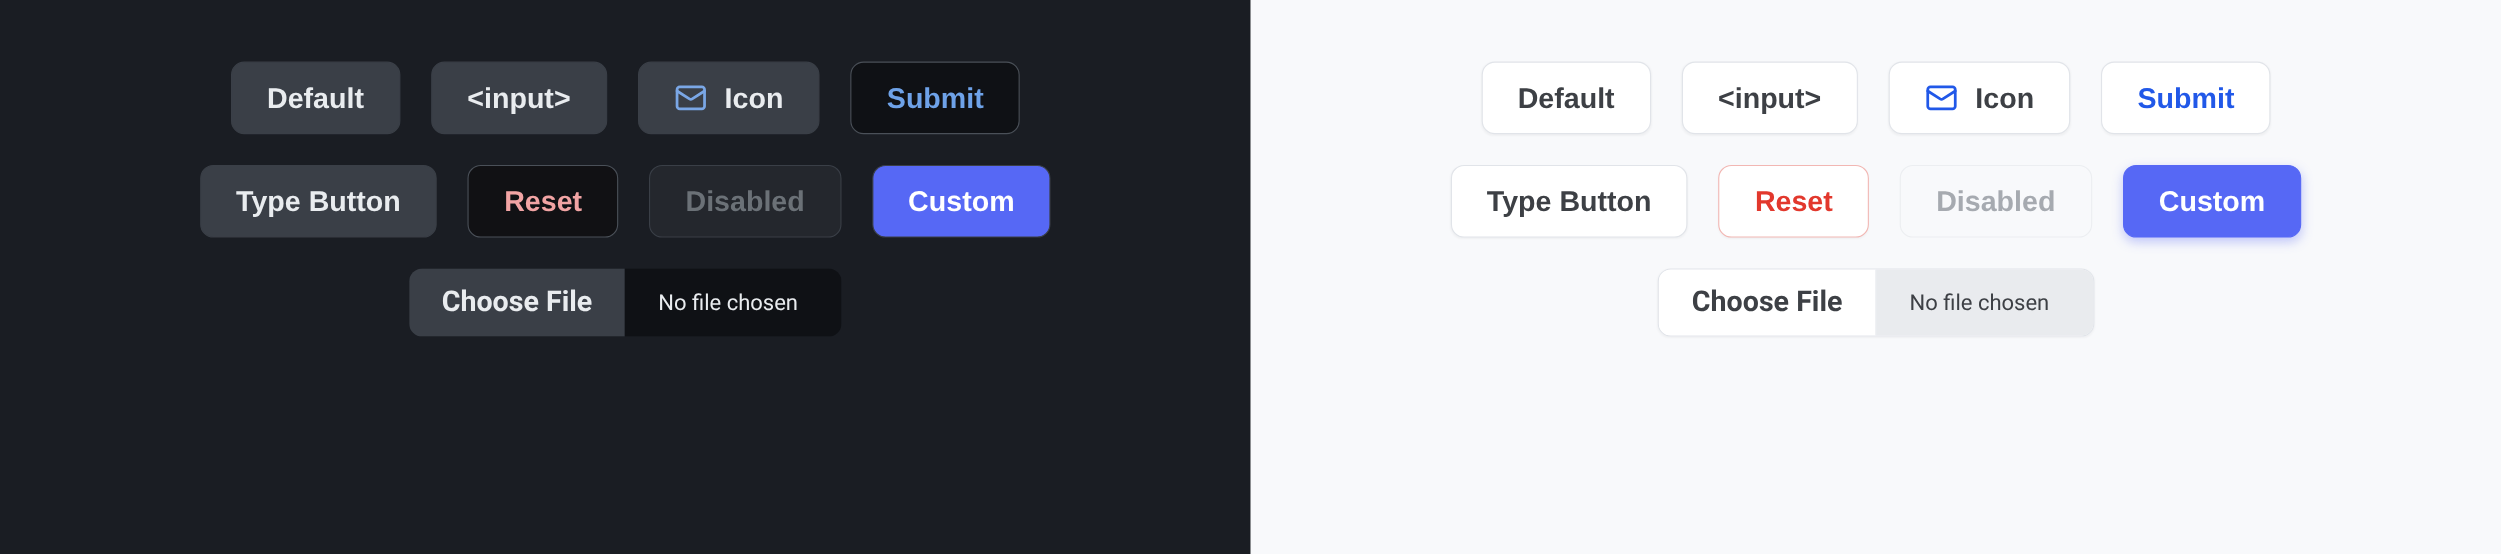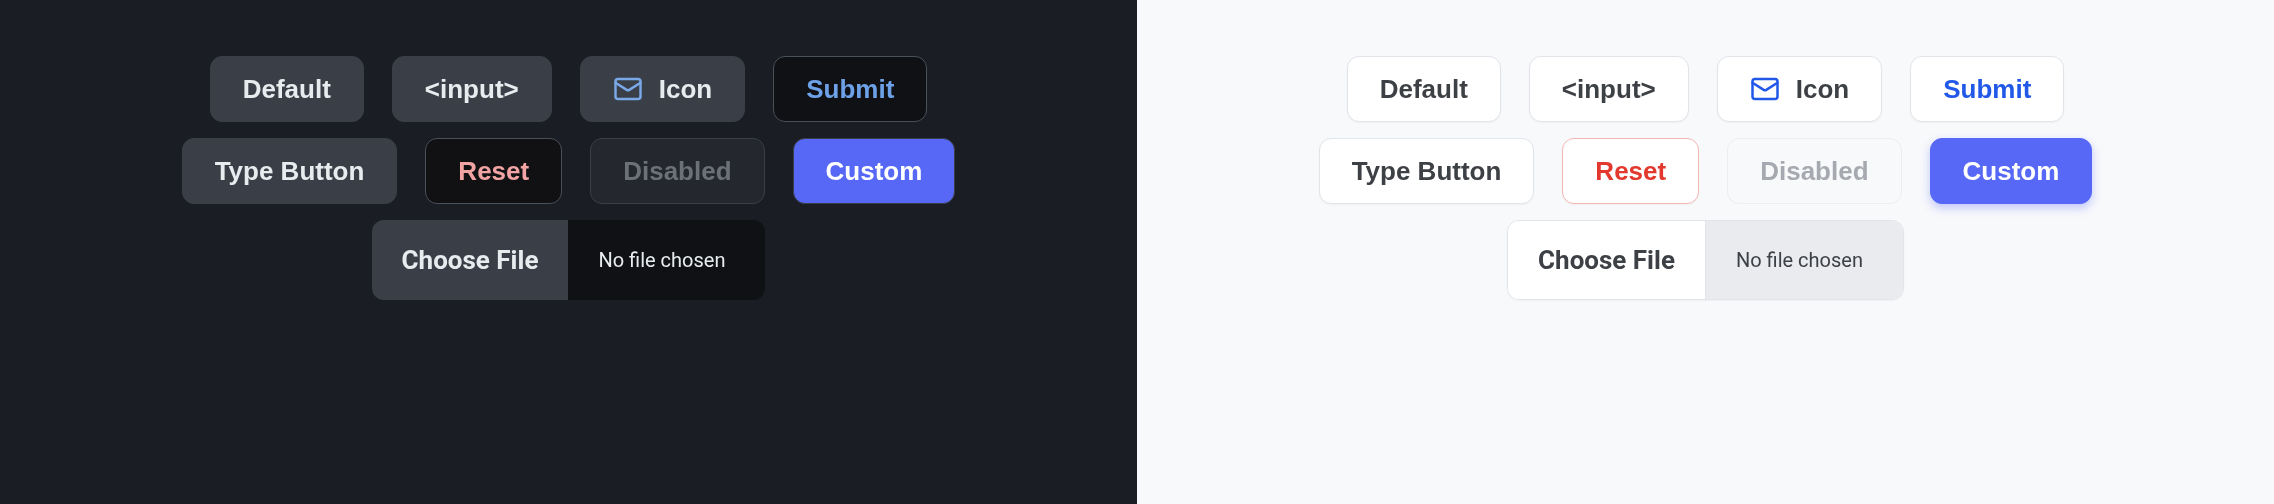--- a/index.html
+++ b/index.html
@@ -9,21 +9,21 @@
   width: 2274px;
   height: 504px;
 }
 .panel {
   width: 50%;
   height: 100%;
   padding: 56px 48px;
   display: flex;
   flex-direction: column;
   align-items: center;
-  gap: 16px;
+  gap: 28px;
 }
 .panel.dark { background: #1a1d23; }
 .panel.light { background: #f8f9fb; }
 .row {
   display: flex;
   gap: 28px;
   align-items: center;
   justify-content: center;
 }
 .btn {
@@ -92,21 +92,21 @@
   box-shadow: 0 4px 10px rgba(86,104,245,0.35);
 }
 .icon-svg { width: 30px; height: 30px; flex-shrink: 0; }
 .dark .icon-svg { stroke: #7aa7e6; }
 .light .icon-svg { stroke: #2158e8; }
 
 
 .file-chooser {
   display: inline-flex;
   align-items: stretch;
-  height: 80px;
+  height: 62px;
   border-radius: 12px;
   overflow: hidden;
 }
 .file-chooser .choose {
   display: inline-flex;
   align-items: center;
   padding: 0 30px;
   font-size: 26px;
   font-weight: 700;
   cursor: pointer;

